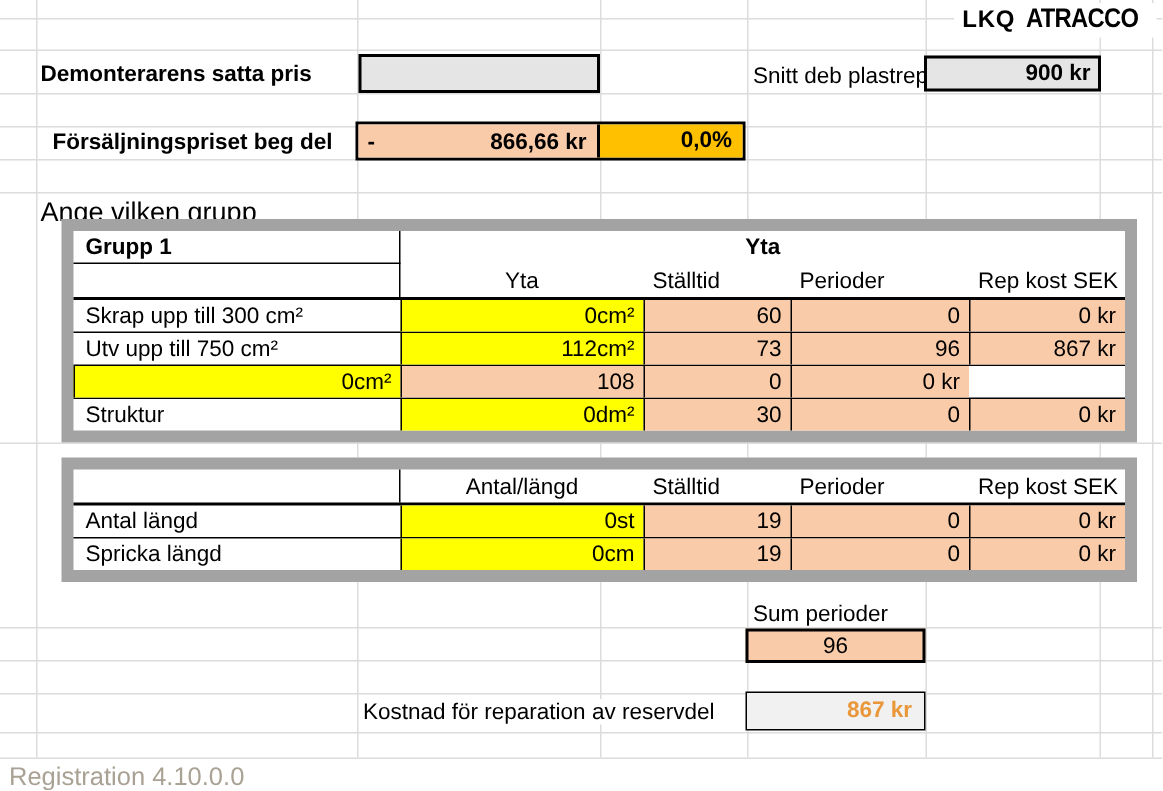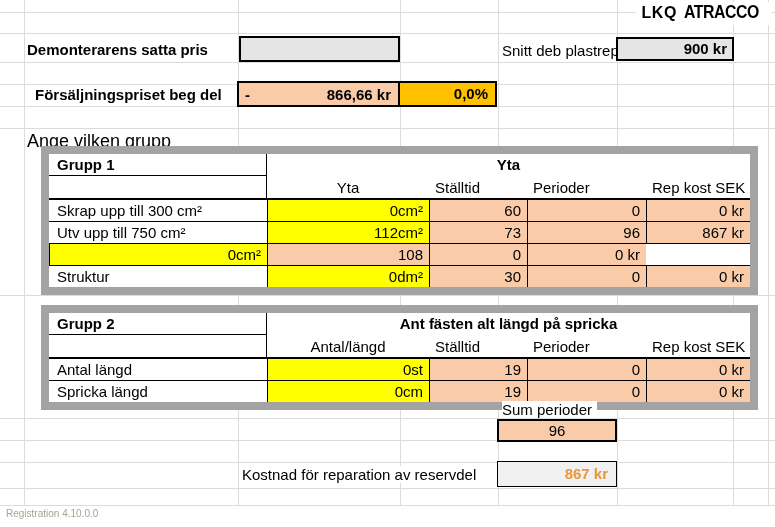--- a/index.html
+++ b/index.html
@@ -53,21 +53,21 @@
   .yellow { background:#FFFF00; }
   .peach { background:#F9CBA8; }
 
   #t1 { top:146px; }
   #t2 { top:305px; }
 
   
   #sumBox { left:497px; top:419px; width:120px; height:23px; background:#F9CBA8; border:2px solid #000; text-align:center; line-height:19px; }
   #costBox { left:497px; top:461px; width:120px; height:26px; background:#F1F1F1; border:1px solid #000; text-align:right; padding-right:8px; line-height:24px; font-weight:bold; color:#E9973A; }
 
-  #registration { left:6px; top:508px; font-size:10px; color:#a9a294; text-shadow:1px 1px 0 #fff; }
+  #registration { left:6px; top:508px; font-size:17px; color:#a9a294; text-shadow:1px 1px 0 #fff; }
 </style>
 </head>
 <body>
 
 <div id="sheet">
   <div id="gridlines">
       <div class="vl" style="left: 24px;"></div>
       <div class="vl" style="left: 238px;"></div>
       <div class="vl" style="left: 400px;"></div>
       <div class="vl" style="left: 498px;"></div>
@@ -145,24 +145,20 @@
     <div class="trow data">
       <div class="c lblcell">Struktur</div>
       <div class="c v yellow">0dm²</div>
       <div class="c v peach">30</div>
       <div class="c v peach">0</div>
       <div class="c v peach">0 kr</div>
     </div>
   </div>
 
   <div class="tbl" id="t2">
-    <div class="trow thead1">
-      <div class="c lblcell b">Grupp 2</div>
-      <div class="c merged">Ant fästen alt längd på spricka</div>
-    </div>
     <div class="trow thead2">
       <div class="c lblcell"></div>
       <div class="c ctr">Antal/längd</div>
       <div class="c">Ställtid</div>
       <div class="c">Perioder</div>
       <div class="c">Rep kost SEK</div>
     </div>
     <div class="trow data">
       <div class="c lblcell">Antal längd</div>
       <div class="c v yellow">0st</div>

